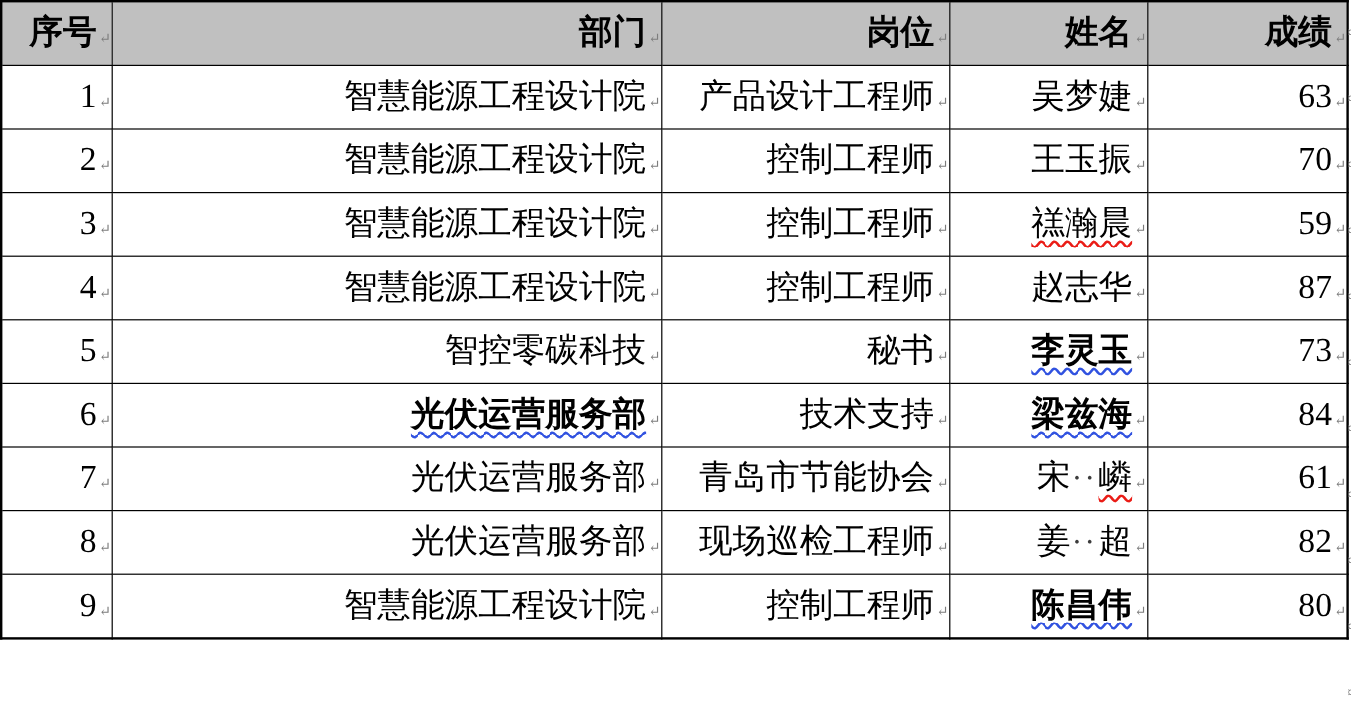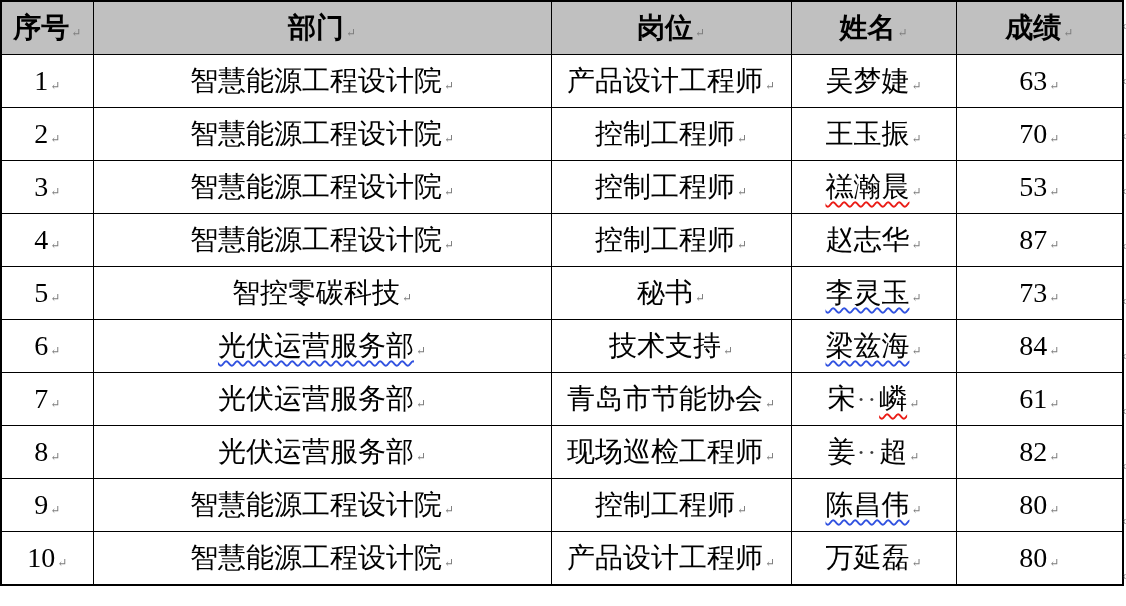--- a/index.html
+++ b/index.html
@@ -8,42 +8,42 @@
     font-family:"Liberation Serif","DejaVu Serif",serif;color:#000;
   }
   .doc{position:relative;width:1126px;height:606px;}
   table.score-table{
     border-collapse:collapse;table-layout:fixed;
     position:absolute;left:0;top:0;width:1122px;
     border:2px solid var(--border_color,#000);
   }
   th,td{
     border:1px solid var(--border_color,#000);
-    text-align:center;vertical-align:middle;
+    text-align:right;vertical-align:middle;
     padding:0;white-space:nowrap;overflow:hidden;
     font-size:28px;line-height:1;
   }
   thead th{
     background:var(--header_bg,#c0c0c0);
     font-weight:700;height:52px;
   }
   tbody td{height:52px;font-weight:400;}
   .eoc{ 
     font-size:12px;color:var(--mark_gray,#7d7d7d);
     margin-left:2px;vertical-align:baseline;font-weight:400;
   }
   .u-red{
     text-decoration-line:underline;text-decoration-style:wavy;
     text-decoration-color:var(--spell_error,#e8231d);
     text-decoration-thickness:2px;text-underline-offset:5px;
   }
   .u-blue{
     text-decoration-line:underline;text-decoration-style:wavy;
     text-decoration-color:var(--grammar_error,#3152e0);
-    text-decoration-thickness:2px;text-underline-offset:5px;
+    text-decoration-thickness:2px;text-underline-offset:5px;font-weight:bold;
   }
   .space-dots{ 
     color:#3c3c3c;font-size:26px;letter-spacing:2px;margin:0 1px;
   }
   .eor{ 
     position:absolute;left:1123px;width:12px;overflow:hidden;
     font-size:12px;color:var(--mark_gray,#7d7d7d);line-height:1;
   }
 </style>
 </head>
@@ -90,21 +90,21 @@
           <td><span>智慧能源工程设计院</span><span class="eoc">↵</span></td>
           <td><span>控制工程师</span><span class="eoc">↵</span></td>
           <td><span>王玉振</span><span class="eoc">↵</span></td>
           <td><span>70</span><span class="eoc">↵</span></td>
         </tr>
         <tr>
           <td><span>3</span><span class="eoc">↵</span></td>
           <td><span>智慧能源工程设计院</span><span class="eoc">↵</span></td>
           <td><span>控制工程师</span><span class="eoc">↵</span></td>
           <td><span class="u-red">禚瀚晨</span><span class="eoc">↵</span></td>
-          <td><span>53</span><span class="eoc">↵</span></td>
+          <td><span>59</span><span class="eoc">↵</span></td>
         </tr>
         <tr>
           <td><span>4</span><span class="eoc">↵</span></td>
           <td><span>智慧能源工程设计院</span><span class="eoc">↵</span></td>
           <td><span>控制工程师</span><span class="eoc">↵</span></td>
           <td><span>赵志华</span><span class="eoc">↵</span></td>
           <td><span>87</span><span class="eoc">↵</span></td>
         </tr>
         <tr>
           <td><span>5</span><span class="eoc">↵</span></td>
@@ -134,27 +134,20 @@
           <td><span>姜</span><span class="space-dots">··</span><span>超</span><span class="eoc">↵</span></td>
           <td><span>82</span><span class="eoc">↵</span></td>
         </tr>
         <tr>
           <td><span>9</span><span class="eoc">↵</span></td>
           <td><span>智慧能源工程设计院</span><span class="eoc">↵</span></td>
           <td><span>控制工程师</span><span class="eoc">↵</span></td>
           <td><span class="u-blue">陈昌伟</span><span class="eoc">↵</span></td>
           <td><span>80</span><span class="eoc">↵</span></td>
         </tr>
-        <tr>
-          <td><span>10</span><span class="eoc">↵</span></td>
-          <td><span>智慧能源工程设计院</span><span class="eoc">↵</span></td>
-          <td><span>产品设计工程师</span><span class="eoc">↵</span></td>
-          <td><span>万延磊</span><span class="eoc">↵</span></td>
-          <td><span>80</span><span class="eoc">↵</span></td>
-        </tr>
       </tbody>
   </table>
   <div>
       <span class="eor" style="top: 21px;">¤</span>
       <span class="eor" style="top: 76px;">¤</span>
       <span class="eor" style="top: 131px;">¤</span>
       <span class="eor" style="top: 186px;">¤</span>
       <span class="eor" style="top: 241px;">¤</span>
       <span class="eor" style="top: 296px;">¤</span>
       <span class="eor" style="top: 351px;">¤</span>

